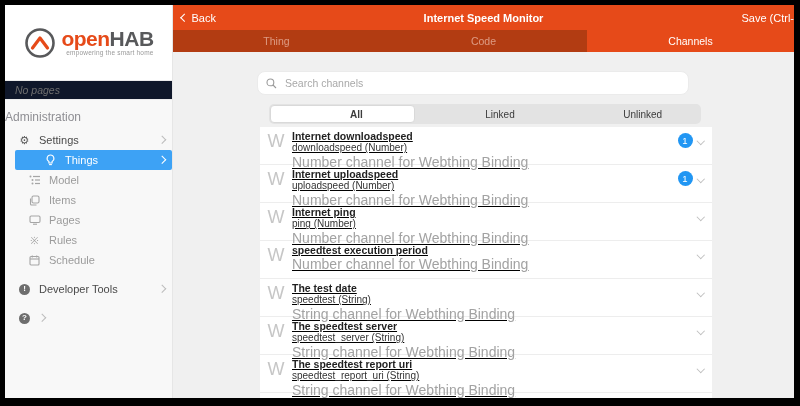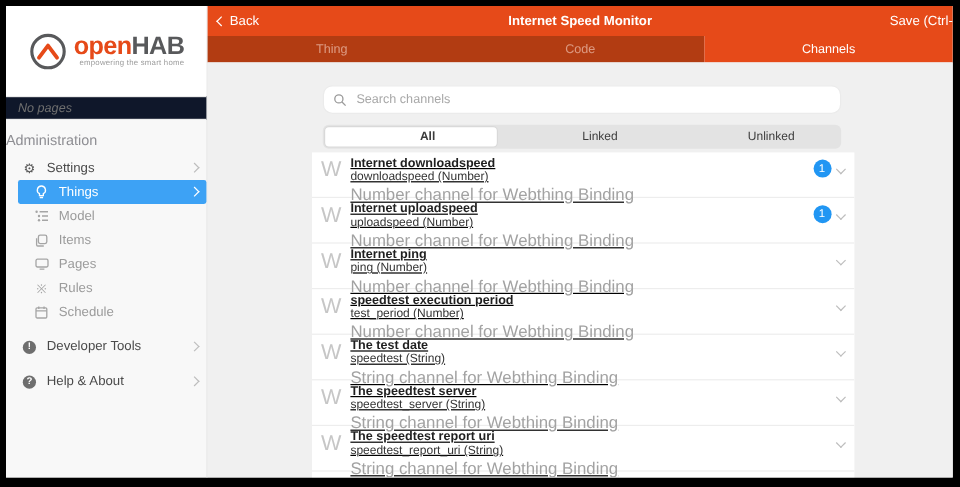--- a/index.html
+++ b/index.html
@@ -18,21 +18,21 @@
   .tagline{font-size:6.5px;color:#9a9a9a;text-align:right;margin-top:1px;letter-spacing:.2px;}
   .no-pages{background:#0f172a;border-top:1px solid #ececec;border-bottom:1px solid #ececec;
     height:18px;line-height:18px;font-style:italic;color:#6f6f6f;font-size:10.5px;padding-left:10px;}
   .menu{padding-top:5px;flex:1;}
   .section-label{font-size:12px;color:#8e8e93;padding:5px 12px 6px 0;}
   .mrow{height:20px;display:flex;align-items:center;padding:0 8px 0 12px;font-size:11px;color:#4a4a4a;cursor:default;}
   .mrow .micon{width:15px;display:flex;align-items:center;justify-content:center;margin-right:7px;color:#5a5a5a;font-size:11px;}
   .mrow .mlabel{flex:1;}
   .sub{padding-left:22px;color:#9b9b9b;}
   .sub .micon{color:#a5a5a5;}
-  .mrow.selected{background:#3da2f5;color:#fff;border-radius:2px;margin:0 0 0 10px;padding-left:12px;}
+  .mrow.selected{background:#3da2f5;color:#fff;border-radius:2px;margin:0 0 0 10px;padding-left:28px;}
   .mrow.selected .micon{color:#fff;}
   .gap-top{margin-top:9px;}
   .chev{display:inline-block;width:4.5px;height:4.5px;border-right:1.4px solid #bdbdbd;border-bottom:1.4px solid #bdbdbd;}
   .chev.right{transform:rotate(-45deg);}
   .chev.left{transform:rotate(135deg);border-color:#fff;}
   .chev.down{transform:rotate(45deg);}
   .mrow.selected .chev{border-color:#fff;}
   .circ-icon{width:11px;height:11px;border-radius:50%;background:#6e6e6e;color:#fff;font-size:8px;font-weight:bold;
     display:flex;align-items:center;justify-content:center;line-height:1;}
 
@@ -40,21 +40,21 @@
   .main{flex:1;display:flex;flex-direction:column;min-width:0;}
   .header{height:25px;background:var(--accent,#e64a19);position:relative;display:flex;align-items:center;color:#fff;flex:0 0 auto;}
   .back{display:flex;align-items:center;gap:4px;margin-left:9px;font-size:11px;z-index:2;}
   .hd-title{position:absolute;left:0;right:0;text-align:center;font-size:11px;font-weight:bold;}
   .save{margin-left:auto;font-size:11px;white-space:nowrap;z-index:2;}
   .tabs{display:flex;height:22px;flex:0 0 auto;}
   .tab{flex:1;background:var(--tab-inactive,#b23c12);color:rgba(255,230,220,.55);display:flex;align-items:center;justify-content:center;font-size:10.5px;}
   .tab.active{background:var(--accent,#e64a19);color:#fff;}
   .content{flex:1;position:relative;background:#f0f0f0;overflow:hidden;}
 
-  .search{position:absolute;left:96px;top:19px;width:432px;height:24px;background:#fff;border:1px solid #ebebeb;
+  .search{position:absolute;left:84px;top:19px;width:432px;height:24px;background:#fff;border:1px solid #ebebeb;
     border-radius:8px;display:flex;align-items:center;padding:0 8px;box-sizing:border-box;}
   .search input{border:none;outline:none;flex:1;font-size:10.5px;margin-left:6px;color:#444;background:transparent;
     font-family:"Liberation Sans",sans-serif;}
   .search input::placeholder{color:#a8a8a8;}
 
   .segmented{position:absolute;left:96px;top:52px;width:432px;height:20px;background:#e3e3e3;border-radius:5px;
     display:flex;padding:1px;box-sizing:border-box;}
   .segment{flex:1;display:flex;align-items:center;justify-content:center;font-size:10px;color:#3c3c3c;border-radius:4px;padding-left:28px;}
   .segment.selected{background:#fff;border:1px solid #d9d9d9;font-weight:bold;box-sizing:border-box;}
 
@@ -169,21 +169,20 @@
               <span class="circ-icon">!</span>
             </span>
         <span class="mlabel">Developer Tools</span>
         <span class="chev right"></span>
       </div>
 
       <div class="mrow gap-top">
         <span class="micon">
               <span class="circ-icon">?</span>
             </span>
-        <span class="mlabel">Help &amp; About</span>
         <span class="chev right"></span>
       </div>
     </div>
   </div>
 
   <div class="main">
     <div class="header">
       <div class="hd-title">Internet Speed Monitor</div>
       <div class="back">
         <span class="chev left"></span>
@@ -253,21 +252,20 @@
           </div>
           <div class="ch-right">
             <span class="chev down"></span>
           </div>
         </div>
 
         <div class="channel-row">
           <div class="w-icon">W</div>
           <div class="ch-text">
             <div class="ch-title">speedtest execution period</div>
-            <div class="ch-id">test_period (Number)</div>
             <div class="ch-desc">Number channel for Webthing Binding</div>
           </div>
           <div class="ch-right">
             <span class="chev down"></span>
           </div>
         </div>
 
         <div class="channel-row">
           <div class="w-icon">W</div>
           <div class="ch-text">

